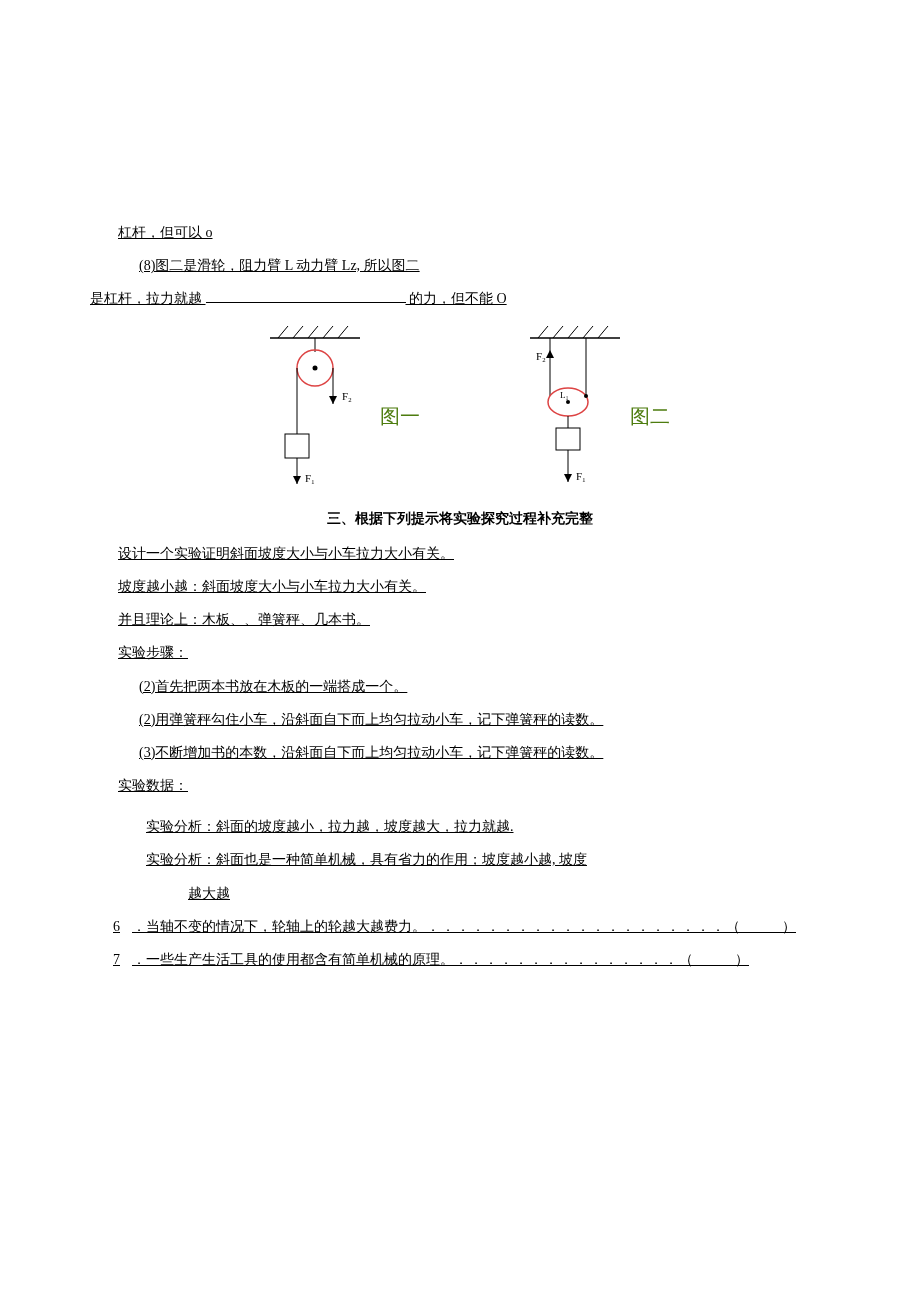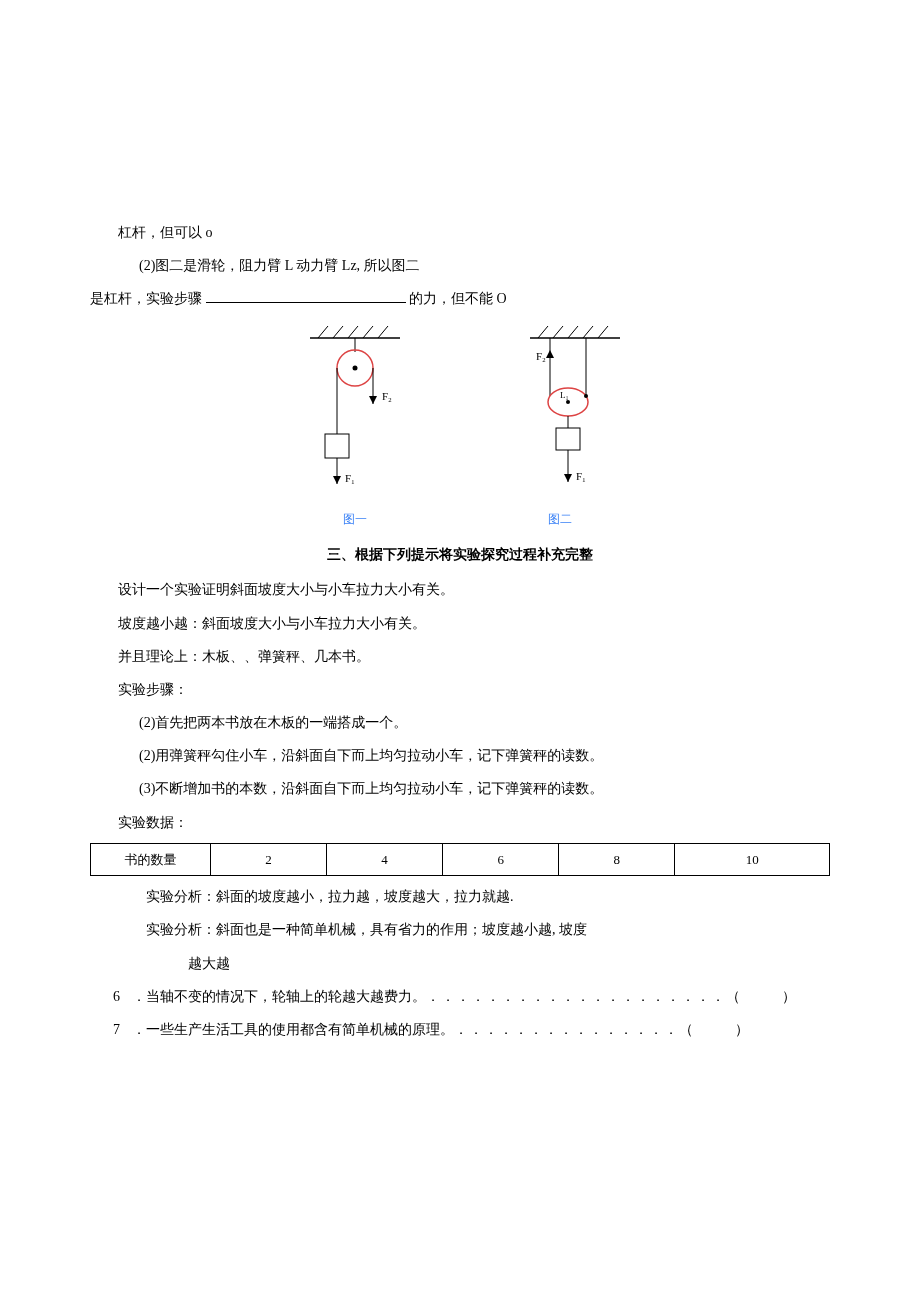--- a/index.html
+++ b/index.html
@@ -6,47 +6,47 @@
     body {
       width: 920px;
       min-height: 1301px;
       background: #fff;
       font-family: "SimSun", "宋体", serif;
       font-size: 14px;
       color: #000;
       padding: 220px 90px 180px 90px;
       line-height: 1.8;
     }
-    .para { margin-bottom: 8px; }
+    .para { margin-bottom: 8px; text-decoration: underline; }
     .indent1 { text-indent: 2em; }
     .indent2 { text-indent: 3.5em; }
     .blank-line {
       display: inline-block;
       min-width: 200px;
       border-bottom: 1px solid #000;
       vertical-align: baseline;
       height: 1em;
     }
     .diagram-row {
       display: flex;
       justify-content: center;
       gap: 70px;
       margin: 12px 0 6px 0;
     }
     .diagram-cell {
       display: flex;
-      flex-direction: column;
+      flex-direction: row;
       align-items: center;
       justify-content: flex-end;
     }
     .diagram-label {
       margin-top: 15px;
-      color: #3b82f6;
+      color: #4d7c0f;
       font-family: "SimHei", sans-serif;
-      font-size: 12px;
+      font-size: 20px;
     }
     .section-title {
       text-align: center;
       font-weight: bold;
       margin: 12px 0 10px 0;
       font-size: 14px;
     }
     table.data {
       border-collapse: collapse;
       width: 100%;
@@ -64,23 +64,23 @@
     .paren { font-family: "SimSun", serif; }
     .num-hang { display: flex; }
     .num-hang .num { width: 30px; text-align: right; margin-right: 12px; }
     .num-hang .body { flex: 1; }
     svg { display: block; }
   </style>
 </head>
 <body>
 
 <div class="para indent1">杠杆，但可以 o</div>
-<div class="para indent2">(2)图二是滑轮，阻力臂 L 动力臂 Lz, 所以图二</div>
+<div class="para indent2">(8)图二是滑轮，阻力臂 L 动力臂 Lz, 所以图二</div>
 <div class="para">
-  <span>是杠杆，实验步骤 </span>
+  <span>是杠杆，拉力就越 </span>
   <span class="blank-line"></span>
   <span>的力，但不能 O</span>
 </div>
 
 <div class="diagram-row">
   <div class="diagram-cell">
     <svg width="130" height="170">
 
       <line x1="20" y1="14" x2="110" y2="14" stroke="#000" stroke-width="1.5"></line>
       <g stroke="#000" stroke-width="1">
@@ -149,28 +149,20 @@
 <div class="para indent1">坡度越小越：斜面坡度大小与小车拉力大小有关。</div>
 <div class="para indent1">并且理论上：木板、、弹簧秤、几本书。</div>
 <div class="para indent1">实验步骤：</div>
 <div class="para indent2">(2)首先把两本书放在木板的一端搭成一个。</div>
 <div class="para indent2">(2)用弹簧秤勾住小车，沿斜面自下而上均匀拉动小车，记下弹簧秤的读数。</div>
 <div class="para indent2">(3)不断增加书的本数，沿斜面自下而上均匀拉动小车，记下弹簧秤的读数。</div>
 <div class="para indent1">实验数据：</div>
 
 <table class="data">
   <tbody>
-      <tr>
-    <th>书的数量</th>
-    <td>2</td>
-    <td>4</td>
-    <td>6</td>
-    <td>8</td>
-    <td>10</td>
-  </tr>
 </tbody>
   </table>
 
 <div class="para" style="text-indent:4em">实验分析：斜面的坡度越小，拉力越，坡度越大，拉力就越.</div>
 <div class="para" style="text-indent:4em">实验分析：斜面也是一种简单机械，具有省力的作用；坡度越小越, 坡度</div>
 <div class="para" style="text-indent:7em">越大越</div>
 
 <div class="num-hang para">
   <div class="num">6</div>
   <div class="body">

